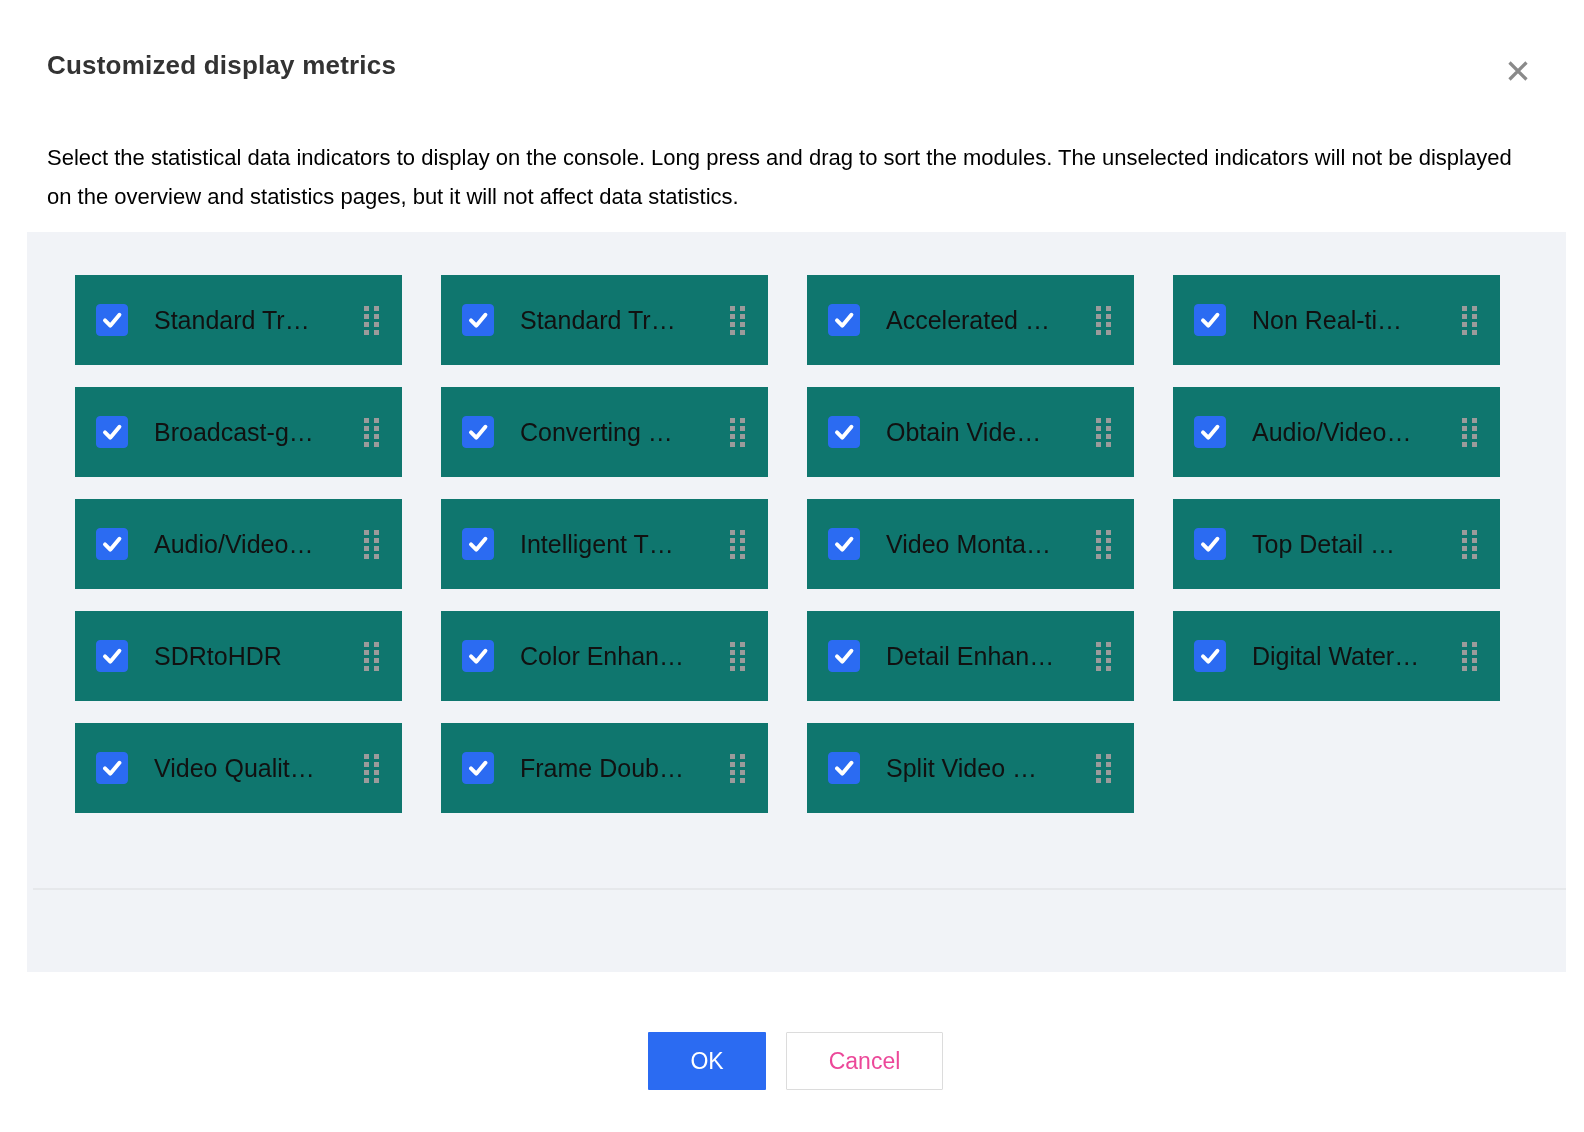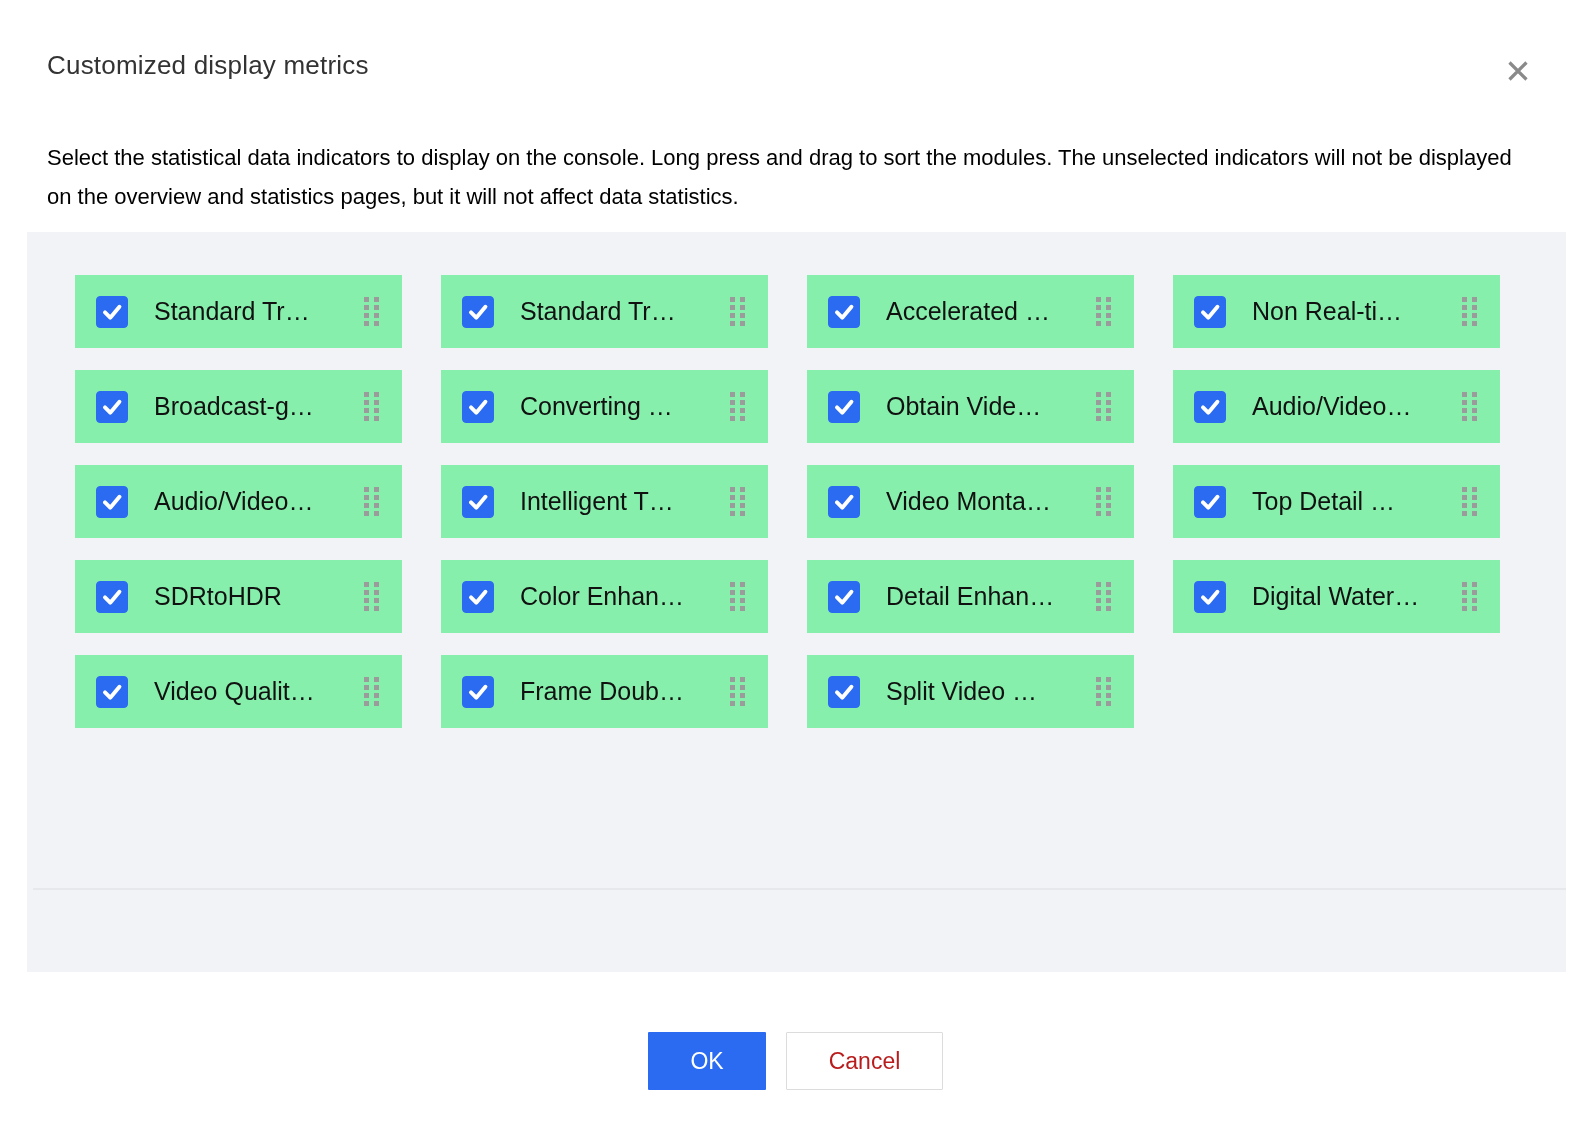--- a/index.html
+++ b/index.html
@@ -9,21 +9,21 @@
     --close:#8a8a8a;
   }
   *{margin:0;padding:0;box-sizing:border-box;}
   html,body{background:#fff;}
   body{font-family:"Liberation Sans","DejaVu Sans",sans-serif;}
   .stage{
     position:relative;width:1584px;height:1132px;background:#fff;overflow:hidden;
   }
   .dialog-title{
     position:absolute;left:47px;top:50px;
-    font-size:26px;font-weight:normal;color:#333;letter-spacing:.2px;
+    font-size:26px;font-weight:bold;color:#333;letter-spacing:.2px;
   }
   .close-btn{
     position:absolute;left:1501px;top:54px;width:34px;height:34px;
     display:flex;align-items:center;justify-content:center;cursor:pointer;
   }
   .dialog-desc{
     position:absolute;left:47px;top:138px;width:1468px;
     font-size:22px;line-height:39px;color:#000000;
   }
   .panel{
@@ -33,21 +33,21 @@
   .panel-divider{
     position:absolute;left:6px;right:0;top:656px;height:0;
     border-top:2px solid #e6e8eb;
   }
   .metrics-grid{
     position:absolute;left:48px;top:43px;
     display:grid;grid-template-columns:repeat(4,327px);
     column-gap:39px;row-gap:22px;
   }
   .card{
-    width:327px;height:73px;background:#86efac;
+    width:327px;height:90px;background:#0f766e;
     display:flex;align-items:center;
     padding:0 23px 0 21px;cursor:grab;
   }
   .checkbox{
     width:32px;height:32px;border-radius:4px;flex:none;
     background:#fff;border:1px solid #ccc;
     display:flex;align-items:center;justify-content:center;cursor:pointer;
   }
   .checkbox.checked{background:var(--accent);border-color:var(--accent);}
   .checkbox svg{display:none;}
@@ -61,21 +61,21 @@
     display:grid;grid-template-columns:5px 5px;grid-auto-rows:5px;
     column-gap:5px;row-gap:3px;cursor:grab;
   }
   .handle b{display:block;width:5px;height:5px;background:var(--dot);}
   .footer-btn{
     position:absolute;top:1032px;height:58px;
     display:flex;align-items:center;justify-content:center;
     font-size:23px;cursor:pointer;border-radius:1px;text-align:right;
   }
   .ok-btn{left:648px;width:118px;background:var(--accent);color:#fff;}
-  .cancel-btn{left:786px;width:157px;background:#fff;color:#b91c1c;border:1px solid #dcdcdc;}
+  .cancel-btn{left:786px;width:157px;background:#fff;color:#ec4899;border:1px solid #dcdcdc;}
 </style>
 </head>
 <body>
 
 <div class="stage">
 
   <div class="dialog-title">Customized display metrics</div>
 
   <div class="close-btn">
     <span style="display:flex;">

